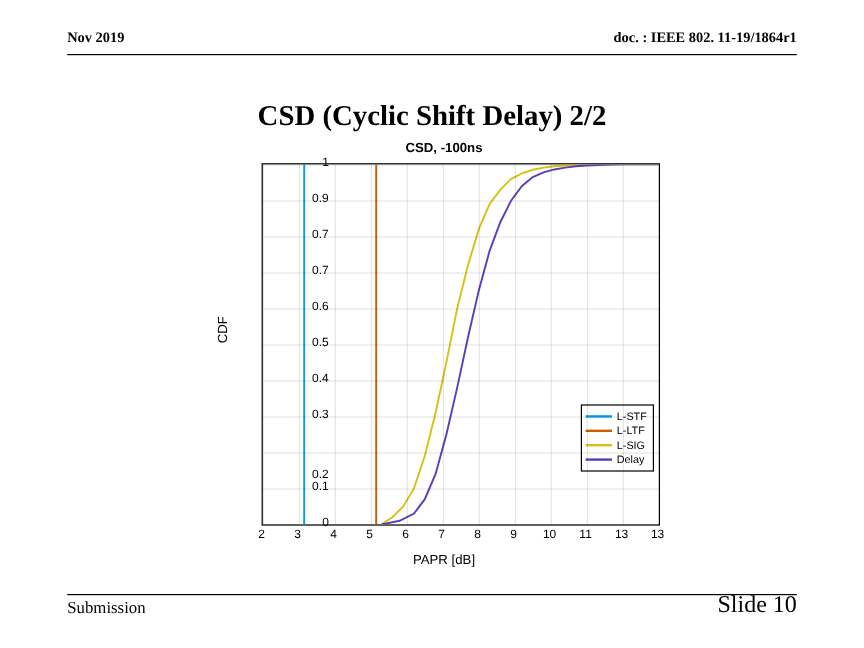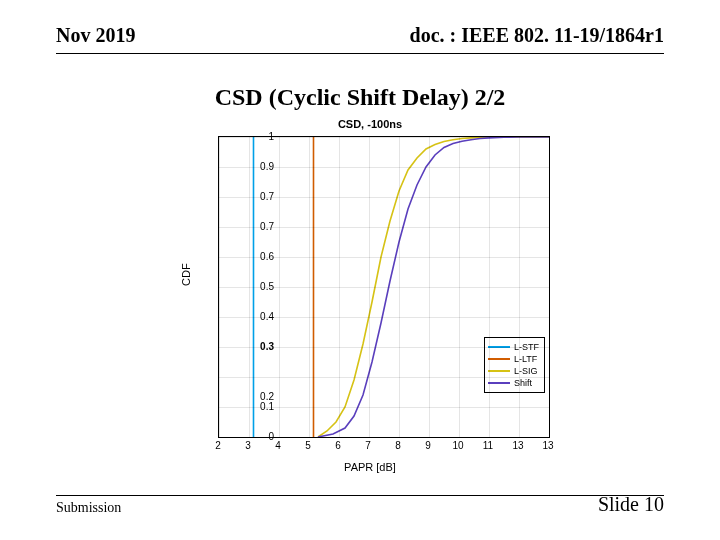--- a/index.html
+++ b/index.html
@@ -18,21 +18,21 @@
     height: 540px;
   }
   .header {
     position: absolute;
     top: 24px;
     left: 56px;
     right: 56px;
     display: flex;
     justify-content: space-between;
     font-weight: bold;
-    font-size: 20px;
+    font-size: 12px;
     border-bottom: 1.5px solid #000;
     padding-bottom: 6px;
   }
   .title {
     position: absolute;
     top: 84px;
     left: 0;
     width: 720px;
     text-align: center;
     font-weight: bold;
@@ -181,21 +181,21 @@
           <div class="legend-row">
             <span class="legend-swatch" style="border-color: rgb(209, 92, 0);"></span>
             <span>L-LTF</span>
           </div>
           <div class="legend-row">
             <span class="legend-swatch" style="border-color: rgb(214, 194, 20);"></span>
             <span>L-SIG</span>
           </div>
           <div class="legend-row">
             <span class="legend-swatch" style="border-color: rgb(90, 63, 189);"></span>
-            <span>Shift</span>
+            <span>Delay</span>
           </div>
         </div>
     <div class="grid-line-h" style="top: 300px;"></div>
         <div class="grid-line-h" style="top: 270px;"></div>
         <div class="grid-line-h" style="top: 240px;"></div>
         <div class="grid-line-h" style="top: 210px;"></div>
         <div class="grid-line-h" style="top: 180px;"></div>
         <div class="grid-line-h" style="top: 150px;"></div>
         <div class="grid-line-h" style="top: 120px;"></div>
         <div class="grid-line-h" style="top: 90px;"></div>
@@ -213,21 +213,21 @@
         <div class="grid-line-v" style="left: 240px;"></div>
         <div class="grid-line-v" style="left: 270px;"></div>
         <div class="grid-line-v" style="left: 300px;"></div>
         <div class="grid-line-v" style="left: 330px;"></div>
       </div>
 
     <div class="xlabel">PAPR [dB]</div>
   <div class="tick-label-y" style="top: 318px;">0</div>
       <div class="tick-label-y" style="top: 288px;">0.1</div>
       <div class="tick-label-y" style="top: 258px; margin-top: 20px;">0.2</div>
-      <div class="tick-label-y" style="top: 228px; font-weight: bold;">0.3</div>
+      <div class="tick-label-y" style="top: 228px;">0.3</div>
       <div class="tick-label-y" style="top: 198px;">0.4</div>
       <div class="tick-label-y" style="top: 168px;">0.5</div>
       <div class="tick-label-y" style="top: 138px;">0.6</div>
       <div class="tick-label-y" style="top: 108px;">0.7</div>
       <div class="tick-label-y" style="top: 78px;">0.7</div>
       <div class="tick-label-y" style="top: 48px;">0.9</div>
       <div class="tick-label-y" style="top: 18px;">1</div>
       <div class="tick-label-x" style="left: 44px;">2</div>
       <div class="tick-label-x" style="left: 74px;">3</div>
       <div class="tick-label-x" style="left: 104px;">4</div>

